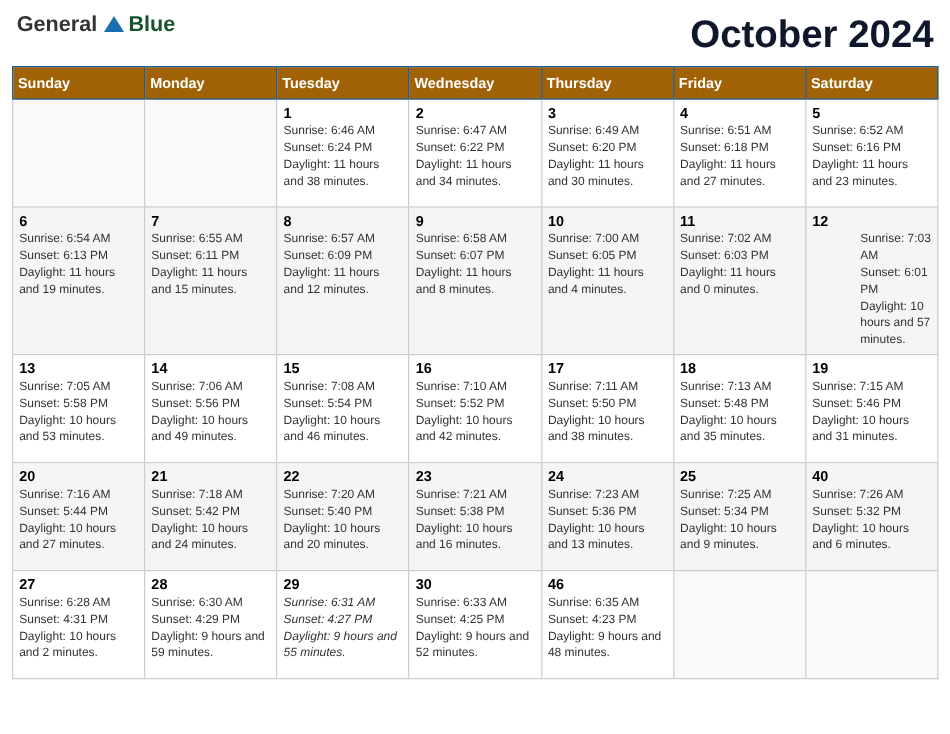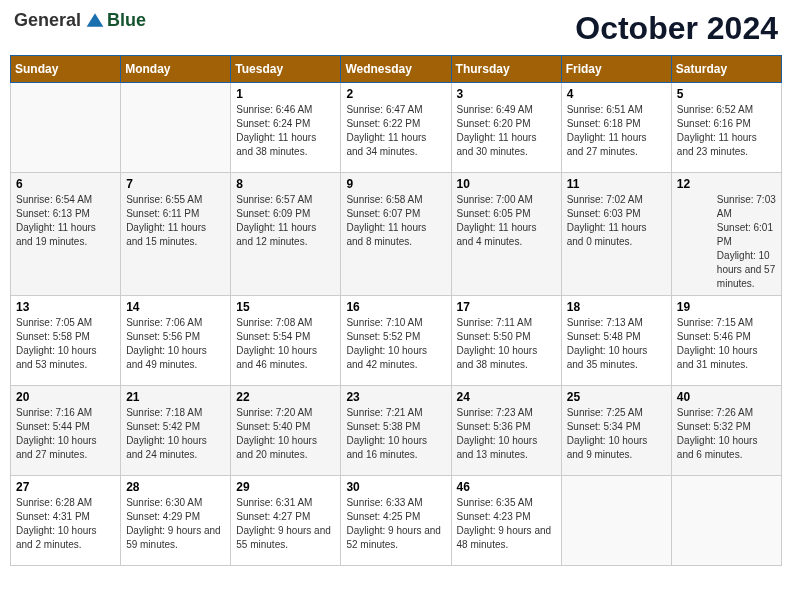--- a/index.html
+++ b/index.html
@@ -283,21 +283,21 @@
 Daylight: 10 hours and 2 minutes.</div>
         </td>
         <td>
           <span class="day-number">28</span>
           <div class="day-detail" style="white-space: pre-line;">Sunrise: 6:30 AM
 Sunset: 4:29 PM
 Daylight: 9 hours and 59 minutes.</div>
         </td>
         <td>
           <span class="day-number">29</span>
-          <div class="day-detail" style="white-space: pre-line;">Sunrise: 6:31 AM
+          <div class="day-detail" style="white-space: pre-line; font-style: italic;">Sunrise: 6:31 AM
 Sunset: 4:27 PM
 Daylight: 9 hours and 55 minutes.</div>
         </td>
         <td>
           <span class="day-number">30</span>
           <div class="day-detail" style="white-space: pre-line;">Sunrise: 6:33 AM
 Sunset: 4:25 PM
 Daylight: 9 hours and 52 minutes.</div>
         </td>
         <td>

